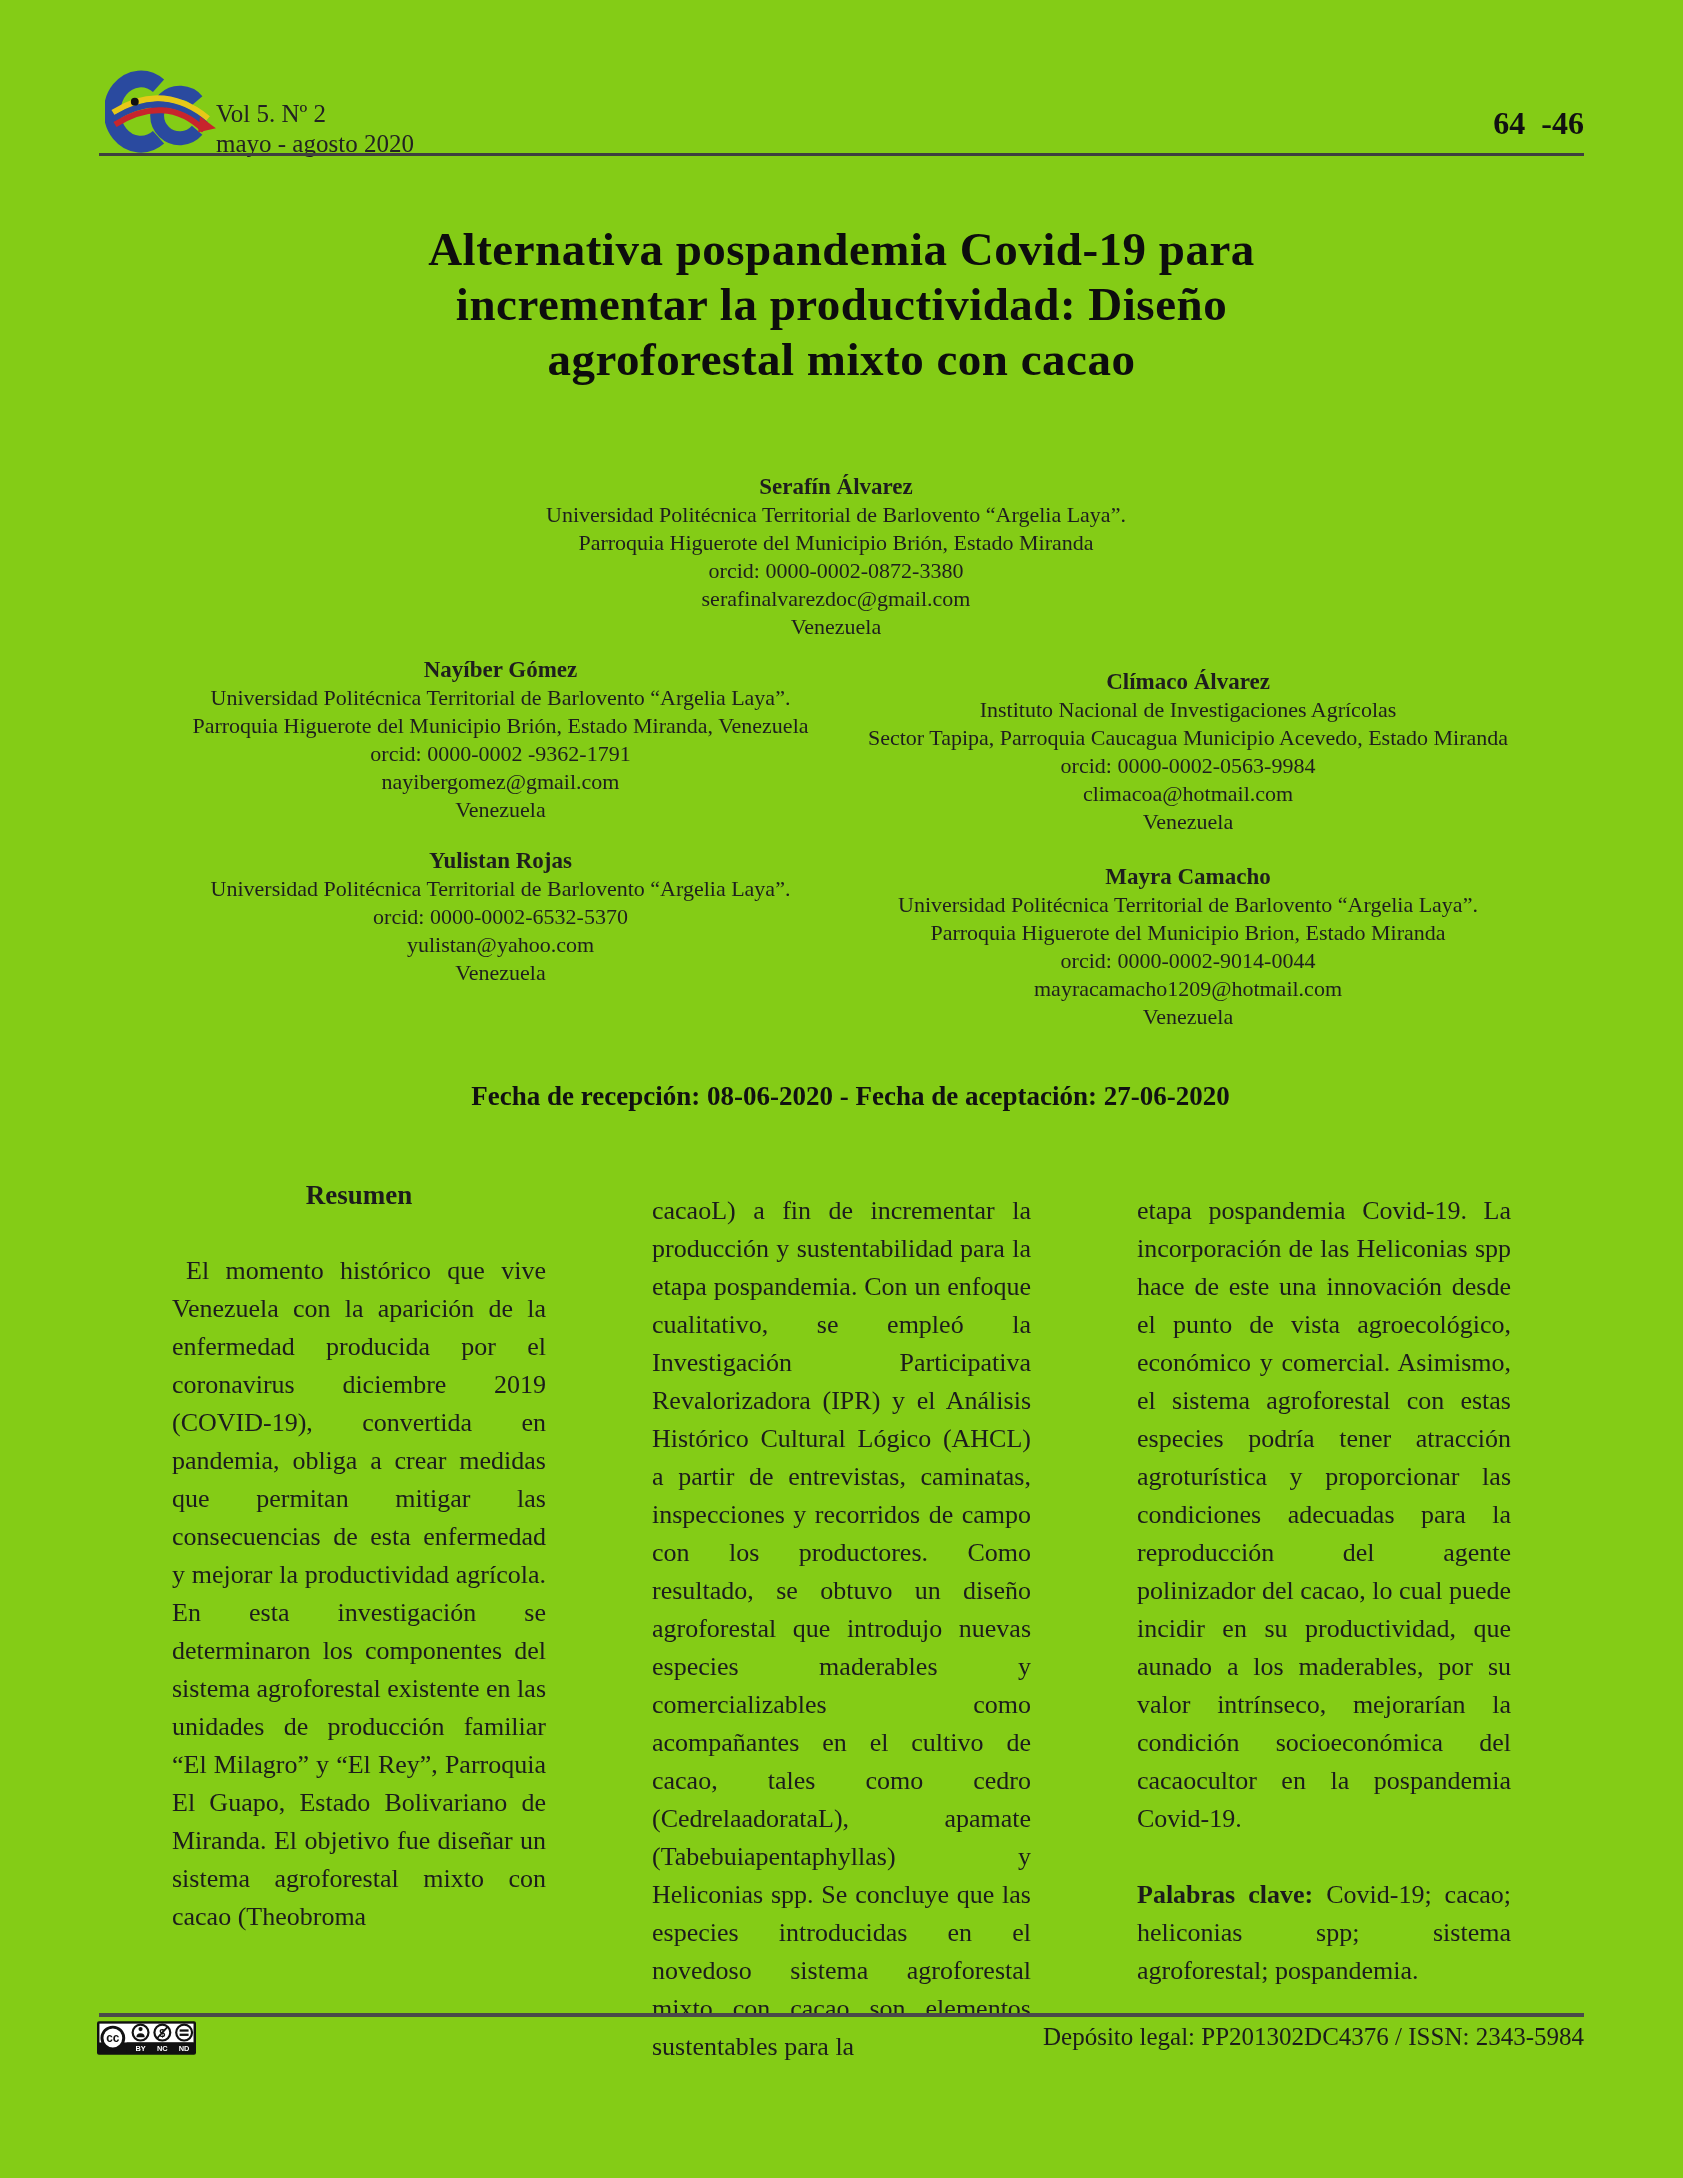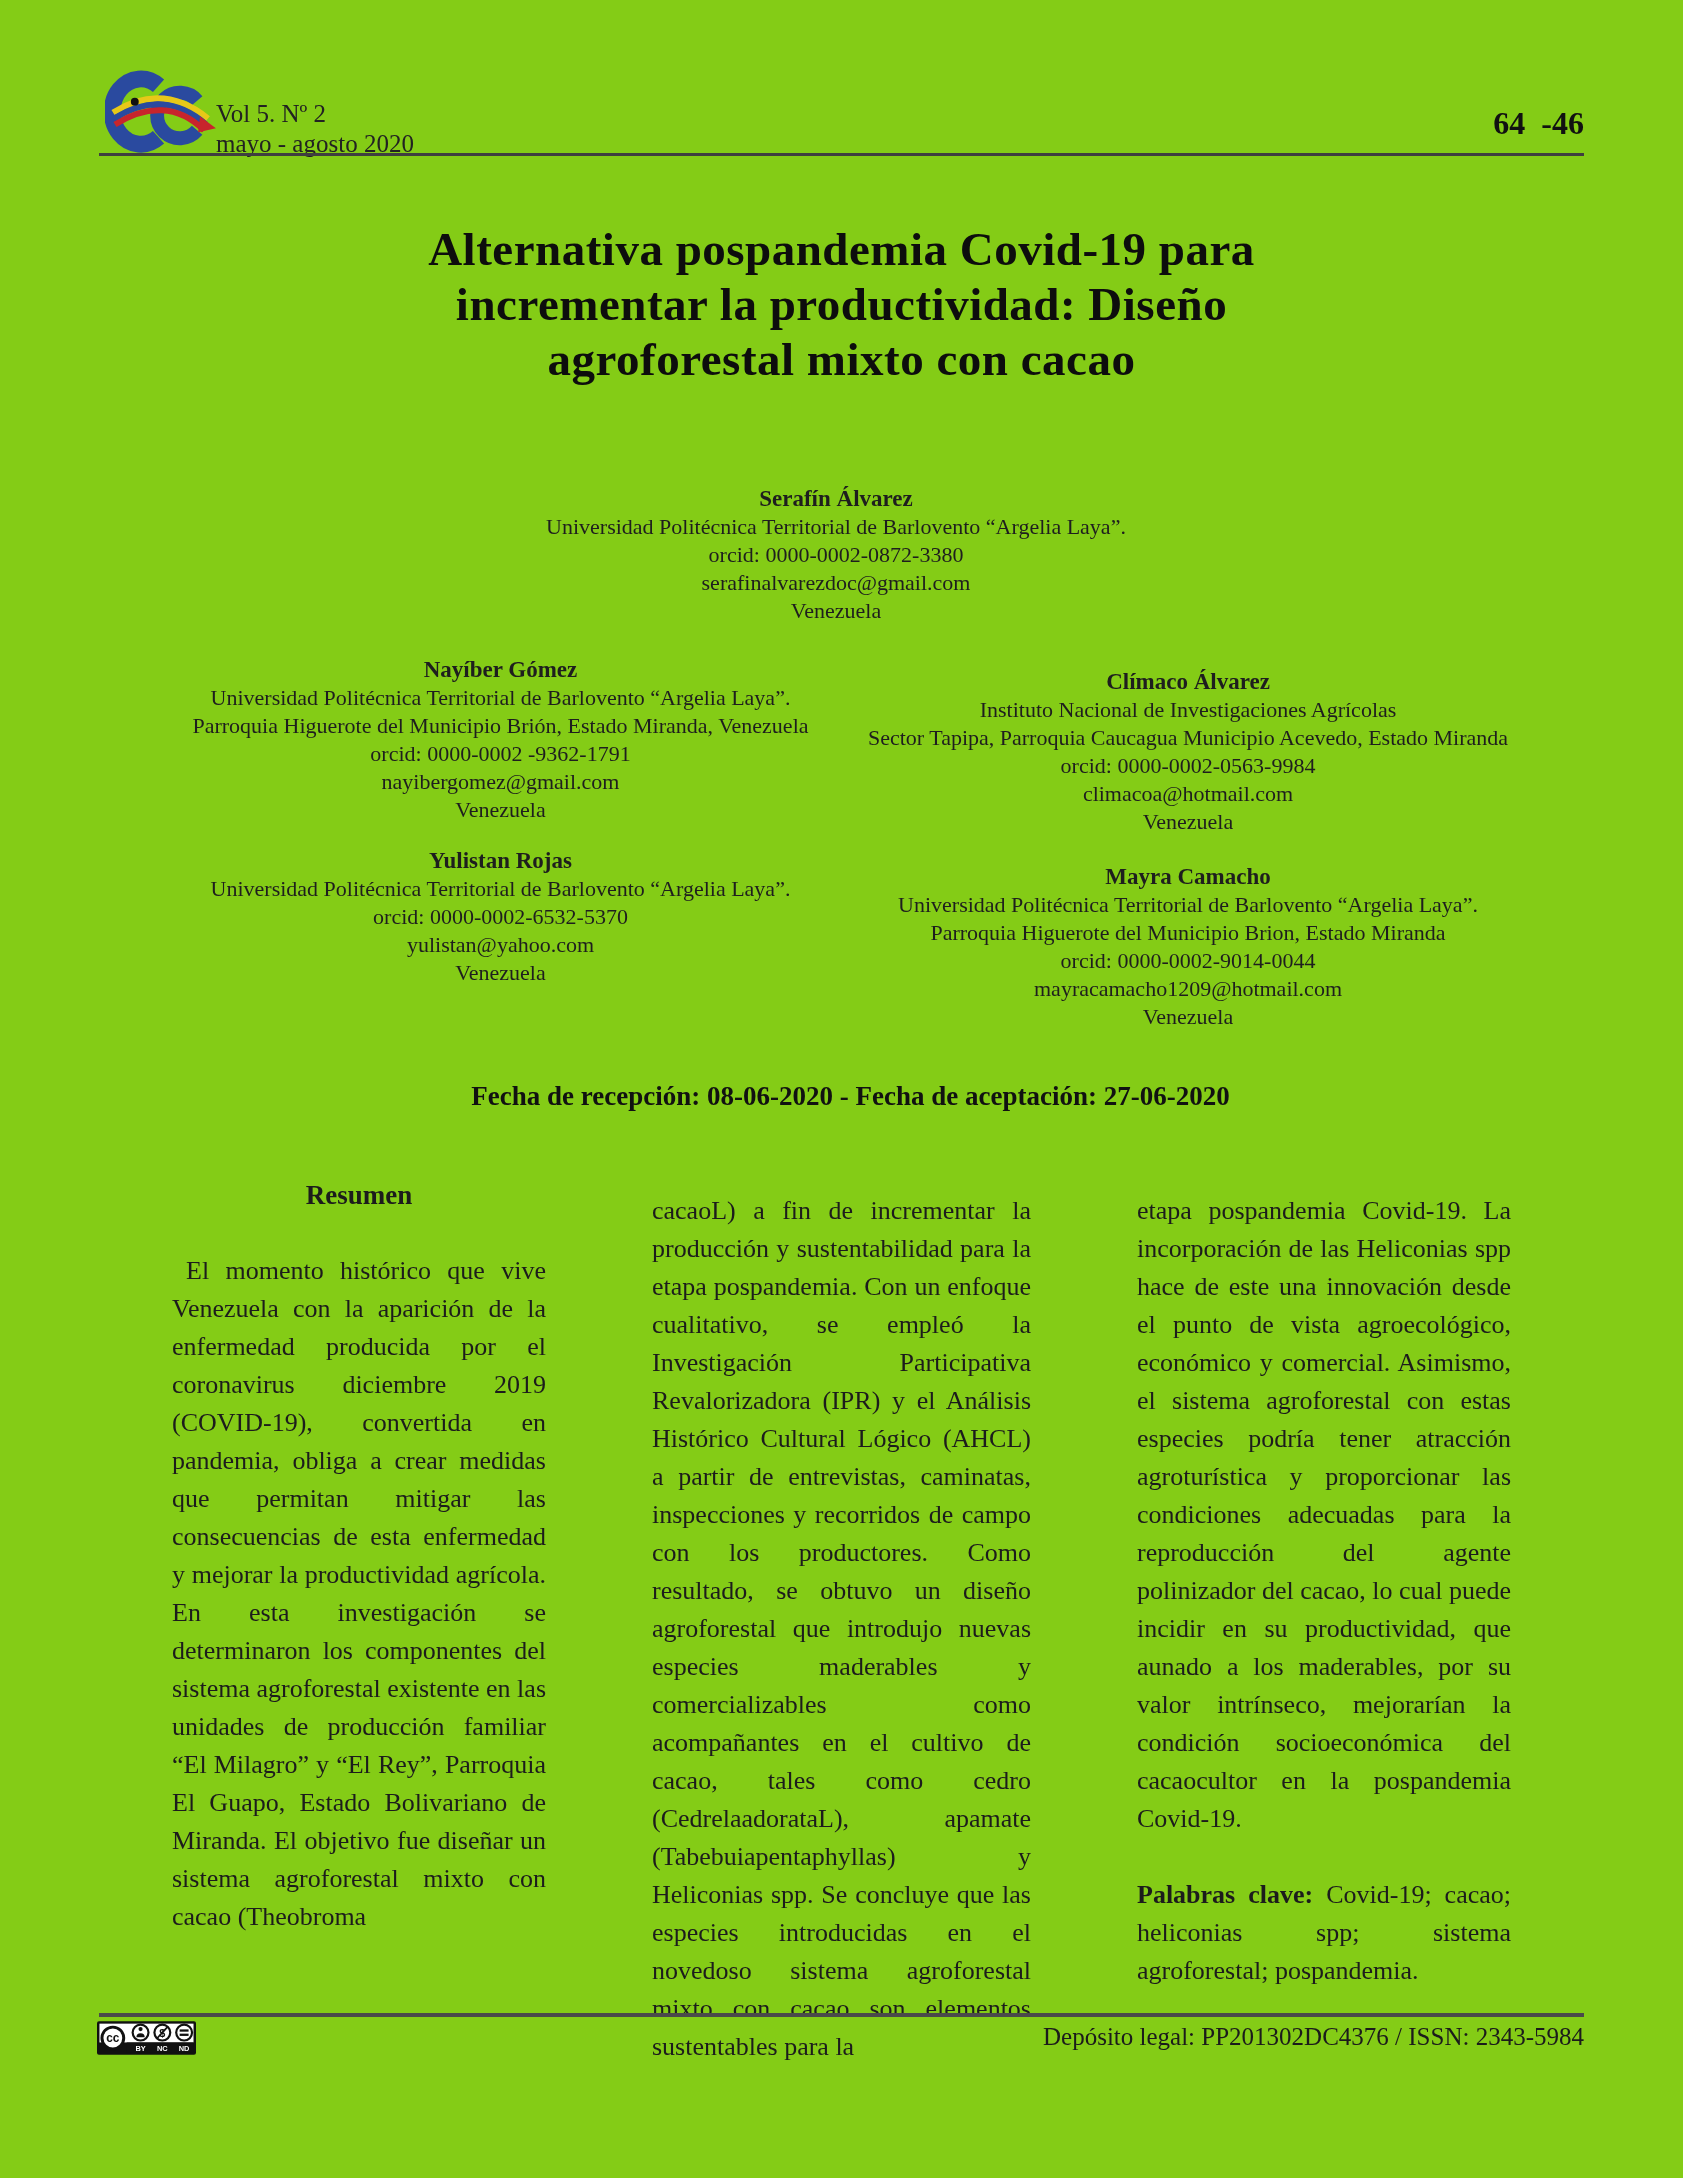--- a/index.html
+++ b/index.html
@@ -36,21 +36,21 @@
     text-align: center; font-weight: 700; font-size: 47px;
     line-height: 55px; color: #0d0d0d; letter-spacing: 0.5px;
   }
 
   
   .author-block {
     position: absolute; text-align: center;
     font-size: 22px; line-height: 28px; color: #1e1e1e;
   }
   .author-block .name { font-weight: 700; font-size: 23px; }
-  #auth-serafin  { top: 485px; left: 0;     width: 1672px; }
+  #auth-serafin  { top: 473px; left: 0;     width: 1672px; }
   #auth-nayiber  { top: 656px; left: 129px; width: 743px; }
   #auth-climaco  { top: 668px; left: 807px; width: 762px; }
   #auth-yulistan { top: 847px; left: 129px; width: 743px; }
   #auth-mayra    { top: 863px; left: 807px; width: 762px; }
 
   
   .fecha {
     position: absolute; top: 1081px; left: 9px; width: 1683px;
     text-align: center; font-weight: 700; font-size: 27px; color: #111;
   }
@@ -110,20 +110,21 @@
 
   <div class="title">
     <div>Alternativa pospandemia Covid-19 para</div>
     <div>incrementar la productividad: Diseño</div>
     <div>agroforestal mixto con cacao</div>
   </div>
 
   <div class="author-block" id="auth-serafin">
     <div class="name">Serafín Álvarez</div>
     <div>Universidad Politécnica Territorial de Barlovento “Argelia Laya”.</div>
+    <div>Parroquia Higuerote del Municipio Brión, Estado Miranda</div>
     <div>orcid: 0000-0002-0872-3380</div>
     <div>serafinalvarezdoc@gmail.com</div>
     <div>Venezuela</div>
   </div>
 
   <div class="author-block" id="auth-nayiber">
     <div class="name">Nayíber Gómez</div>
     <div>Universidad Politécnica Territorial de Barlovento “Argelia Laya”.</div>
     <div>Parroquia Higuerote del Municipio Brión, Estado Miranda, Venezuela</div>
     <div>orcid: 0000-0002 -9362-1791</div>

